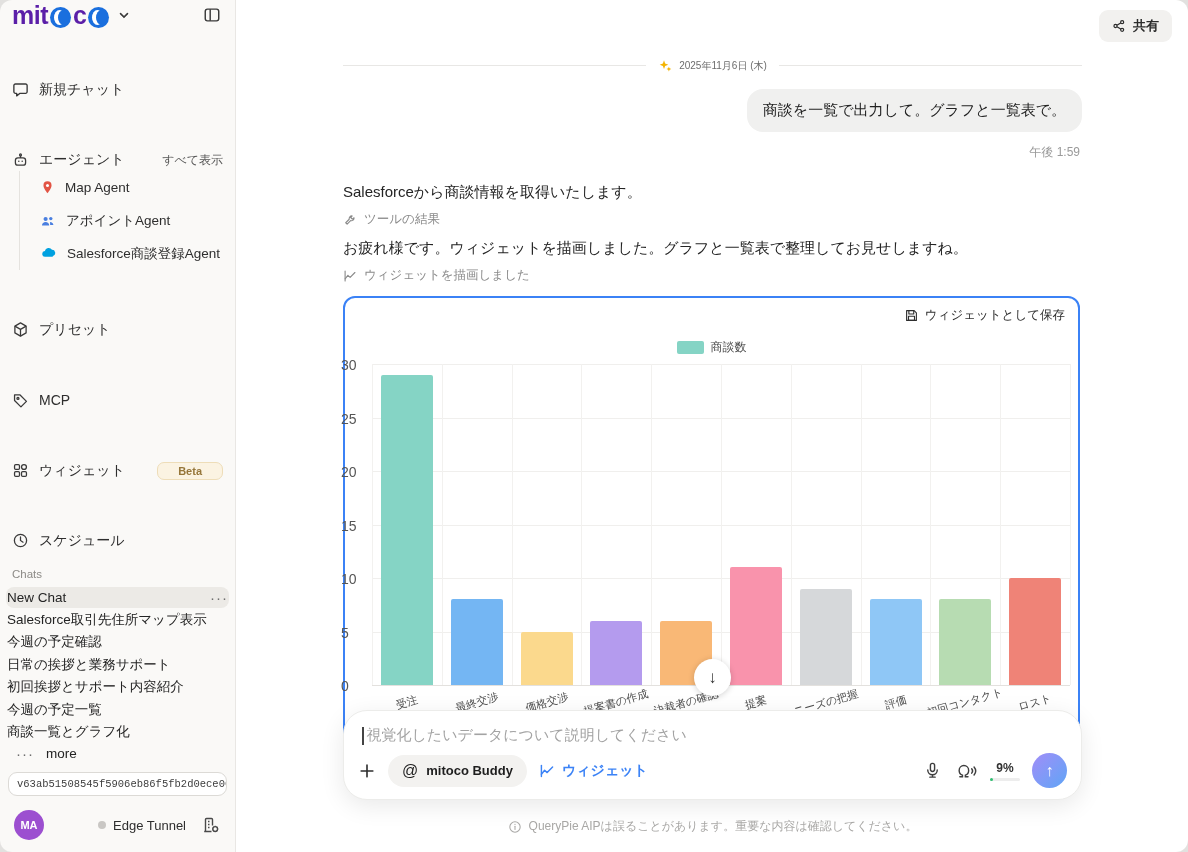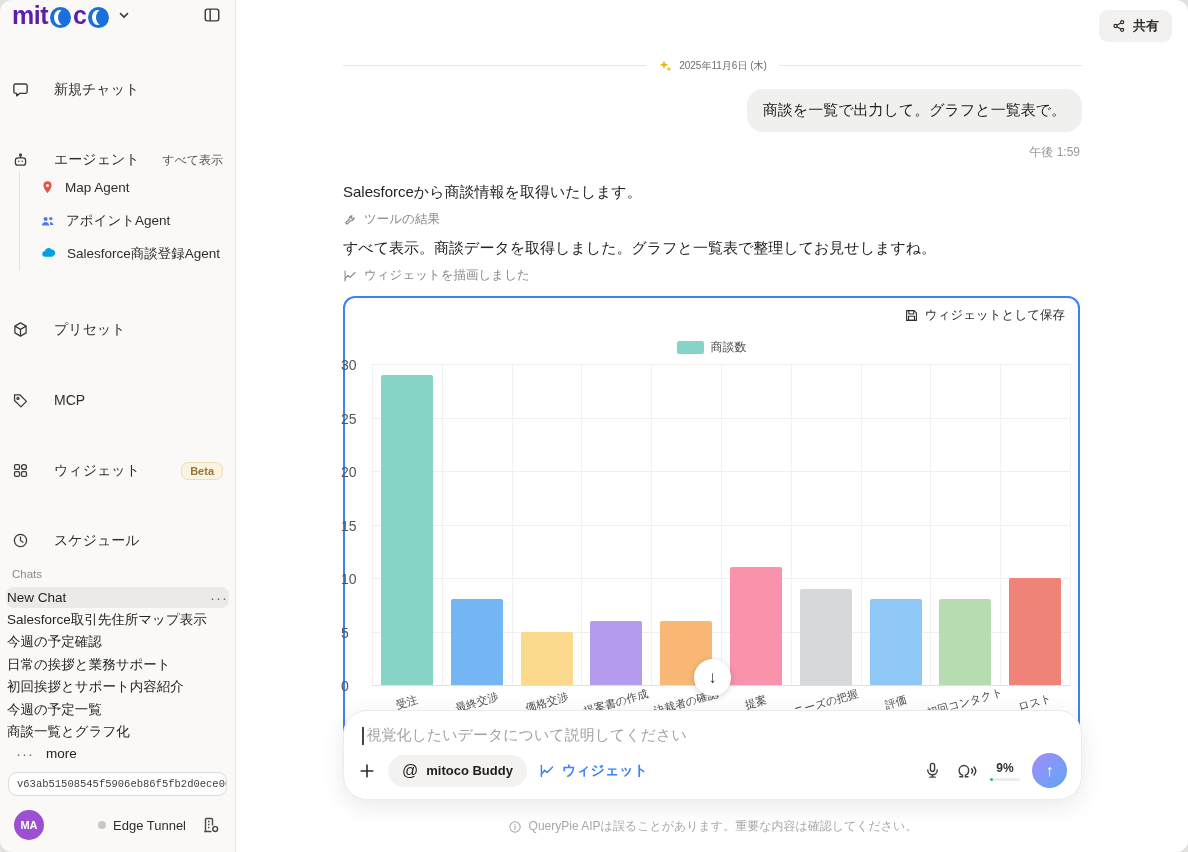--- a/index.html
+++ b/index.html
@@ -9,26 +9,26 @@
   .sidebar{position:absolute;left:0;top:0;bottom:0;width:236px;background:#faf9f7;border-right:1px solid #e9e7e4;
            display:flex;flex-direction:column;box-sizing:border-box;}
   .sb-header{height:46px;display:flex;align-items:center;padding:0 14px 0 12px;}
   .logo{display:flex;align-items:center;gap:1px;font-weight:bold;font-size:25px;color:#5b1fa8;letter-spacing:-0.5px;}
   .logo .lo{position:relative;display:inline-block;width:21px;height:21px;background:#1a6fde;border-radius:50%;margin:0 1px;top:2px;}
   .logo .lo::after{content:"";position:absolute;left:4px;top:3px;width:11px;height:15px;background:#fff;border-radius:50%;}
   .logo .lo::before{content:"";position:absolute;left:8px;top:3px;width:11px;height:15px;background:#1a6fde;border-radius:50%;z-index:1;}
   .logo-chevron{margin-left:6px;color:#555;}
   .sb-header .spacer{flex:1}
   .icon{display:inline-flex;align-items:center;justify-content:center;flex:0 0 auto;color:#3a3a3a;}
-  .sb-item{display:flex;align-items:center;gap:25px;height:34px;padding:0 12px;font-size:14px;color:#2e2e2e;font-weight:500;cursor:pointer;margin-top:48px;}
+  .sb-item{display:flex;align-items:center;gap:10px;height:34px;padding:0 12px;font-size:14px;color:#2e2e2e;font-weight:500;cursor:pointer;margin-top:48px;}
   .sb-item .lbl{flex:1;white-space:nowrap;overflow:hidden;}
   .sb-link{font-size:12px;color:#555;font-weight:500;}
   .agents{border-left:1px solid #e5e3df;margin-left:19px;}
   .agent-item{display:flex;align-items:center;gap:10px;height:33px;padding:0 10px 0 20px;font-size:13.5px;color:#2e2e2e;font-weight:500;cursor:pointer;white-space:nowrap;}
-  .badge-beta{background:#fbf3e2;border:1px solid #eeddb8;color:#96763a;font-size:11px;padding:2px 8px;border-radius:7px;font-weight:600;}
+  .badge-beta{background:#fbf3e2;border:1px solid #eeddb8;color:#96763a;font-size:11px;padding:2px 20px;border-radius:7px;font-weight:600;}
   .chats-header{font-size:11.5px;color:#8d8b87;padding:16px 12px 6px;}
   .chat-item{display:flex;align-items:center;height:31px;padding:0 1px;margin:1px 6px;border-radius:8px;font-size:13.5px;color:#242424;font-weight:500;cursor:pointer;}
   .chat-item .lbl{flex:1;white-space:nowrap;overflow:hidden;}
   .chat-item.selected{background:#eceae6;}
   .dots{color:#6f6f6f;font-size:15px;letter-spacing:1px;}
   .more-item{display:flex;align-items:center;gap:12px;height:31px;padding:0 16px;font-size:13.5px;color:#242424;font-weight:500;cursor:pointer;}
   .sb-bottom{margin-top:auto;padding:8px 8px 12px;}
   .token-box{background:#fff;border:1px solid #dcdad6;border-radius:9px;padding:5px 8px;font-family:"Liberation Mono","DejaVu Sans Mono",monospace;
              font-size:10.5px;color:#3d3d3d;white-space:nowrap;overflow:hidden;}
   .sb-footer{display:flex;align-items:center;margin-top:14px;padding:0 6px;}
@@ -298,21 +298,21 @@
 
       <div class="meta-row" style="top:211px">
         <span class="icon">
           <svg width="14" height="14" viewBox="0 0 20 20" fill="none" stroke="#8a8a8a" stroke-width="1.6" stroke-linejoin="round">
               <path d="M15.8 6.8a3.8 3.8 0 01-4.9 4.1l-5 5-2-2 5-5a3.8 3.8 0 014.3-4.7L11 6.4l2.3 2.3z"></path>
             </svg>
         </span>
         <span>ツールの結果</span>
       </div>
 
-      <div class="a-msg" style="top:237px">すべて表示。商談データを取得しました。グラフと一覧表で整理してお見せしますね。</div>
+      <div class="a-msg" style="top:237px">お疲れ様です。ウィジェットを描画しました。グラフと一覧表で整理してお見せしますね。</div>
 
       <div class="meta-row" style="top:267px">
         <span class="icon">
           <svg width="14" height="14" viewBox="0 0 20 20" fill="none" stroke="#8a8a8a" stroke-width="1.6" stroke-linecap="round" stroke-linejoin="round">
               <path d="M3 3v14"></path>
               <path d="M3 14l4-5 3.2 3L17 5"></path>
             </svg>
         </span>
         <span>ウィジェットを描画しました</span>
       </div>

